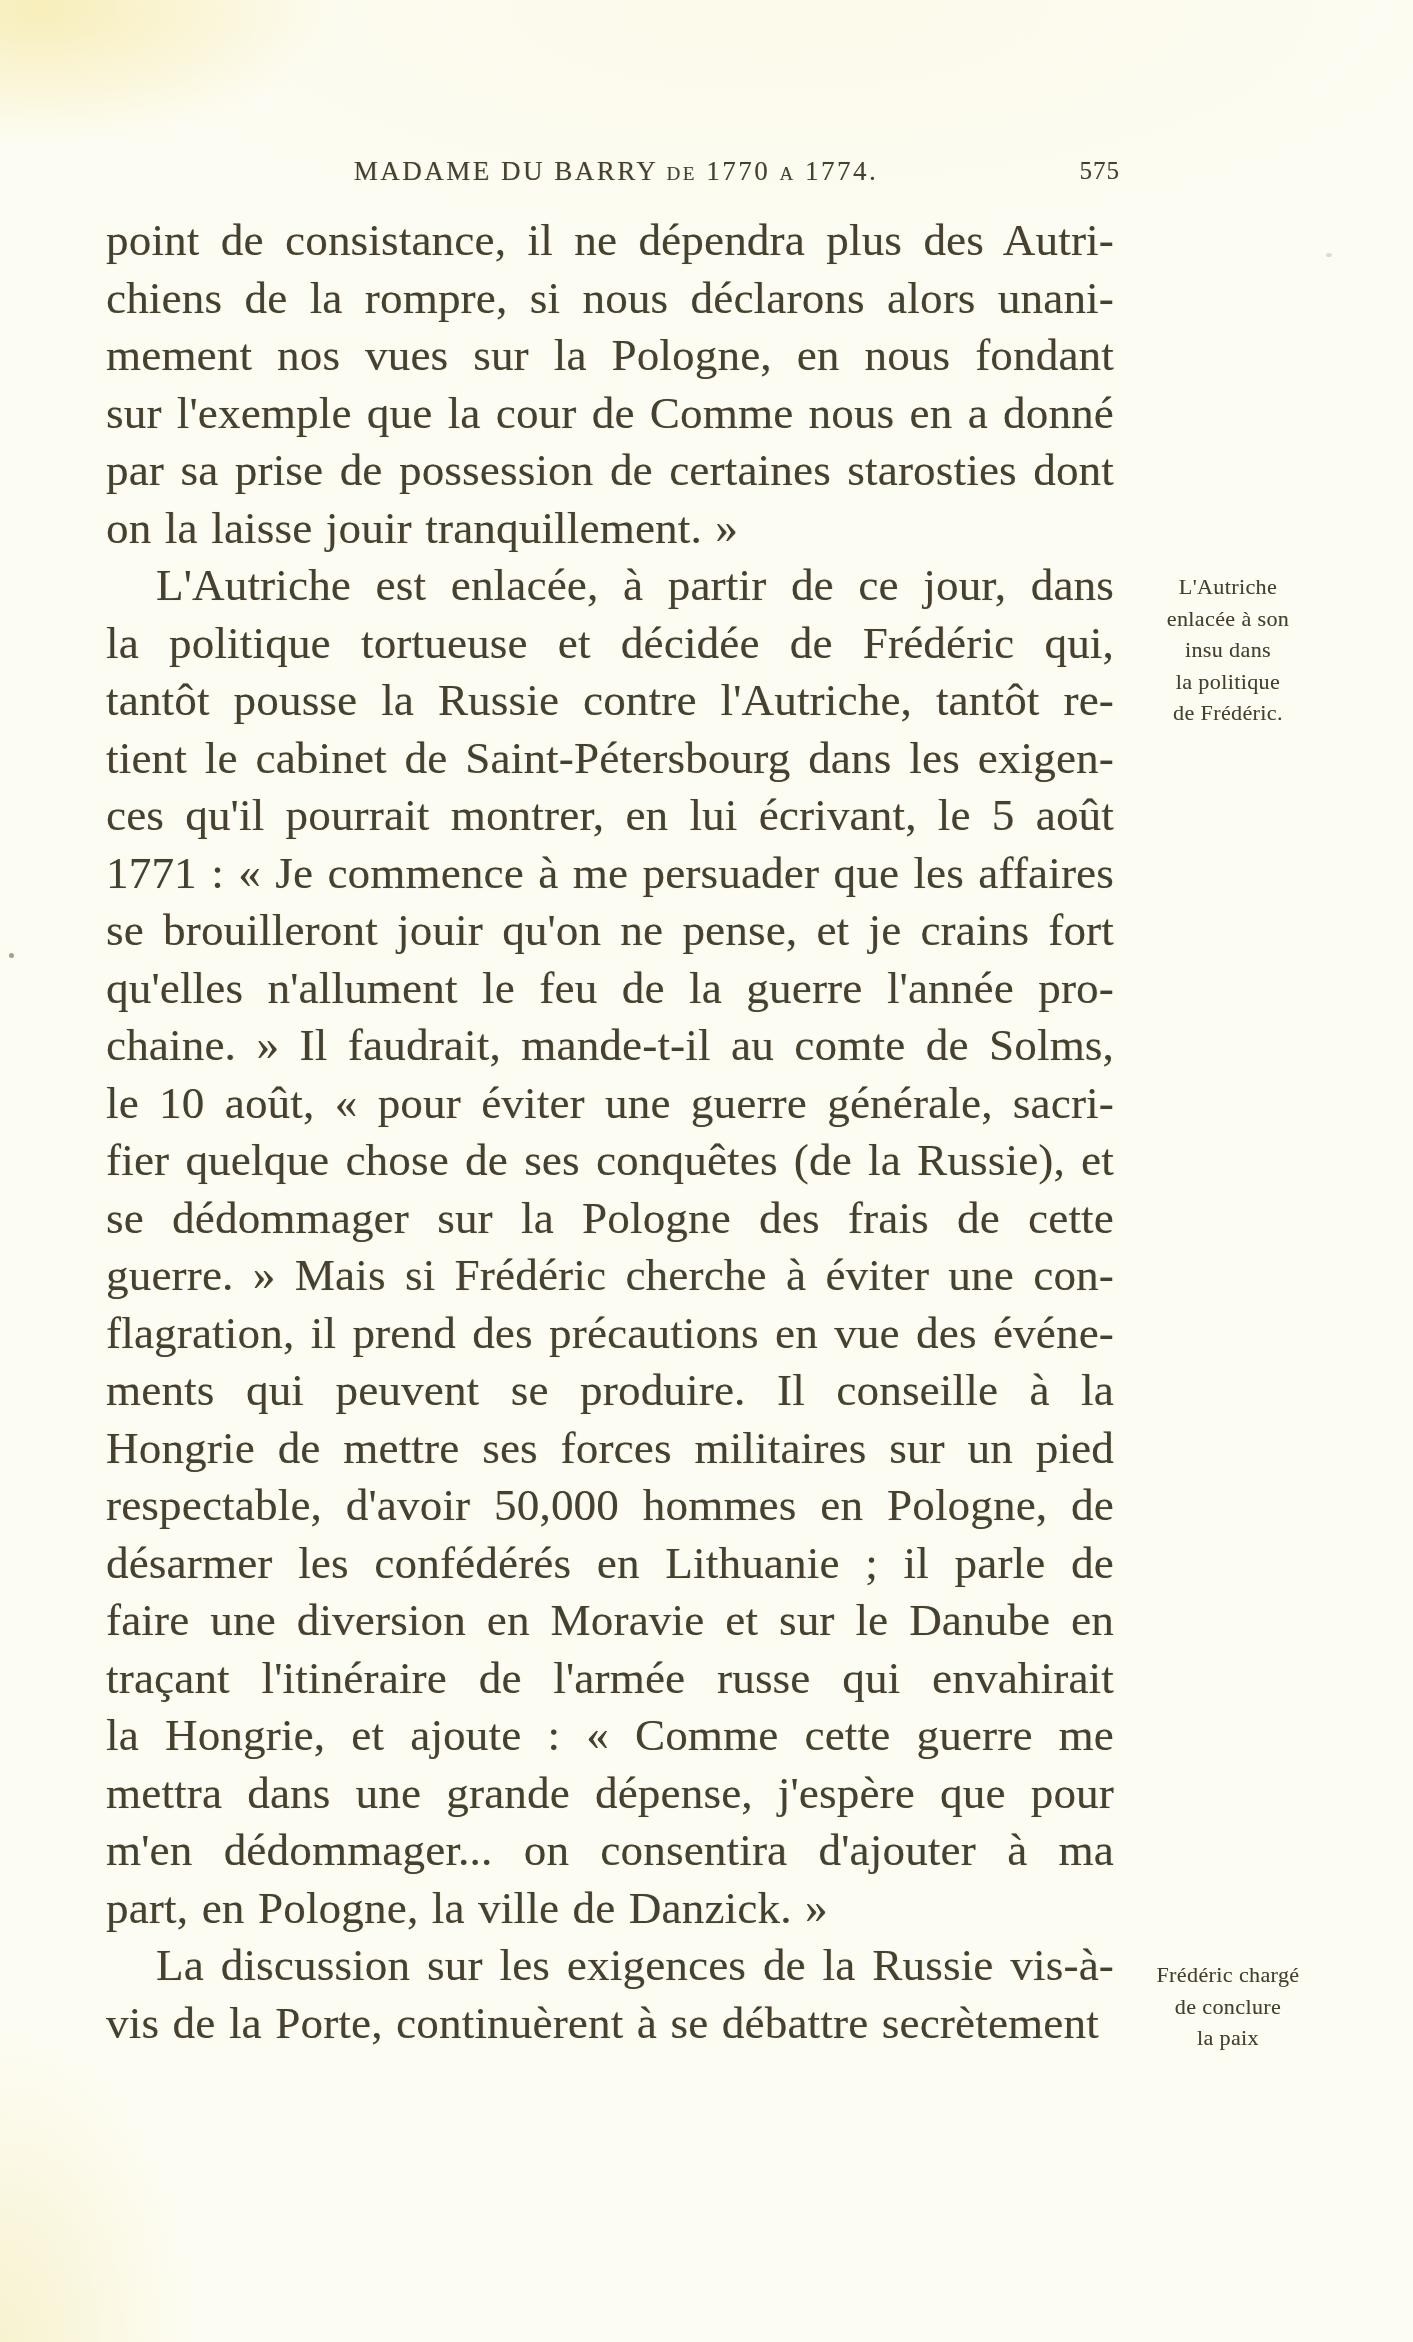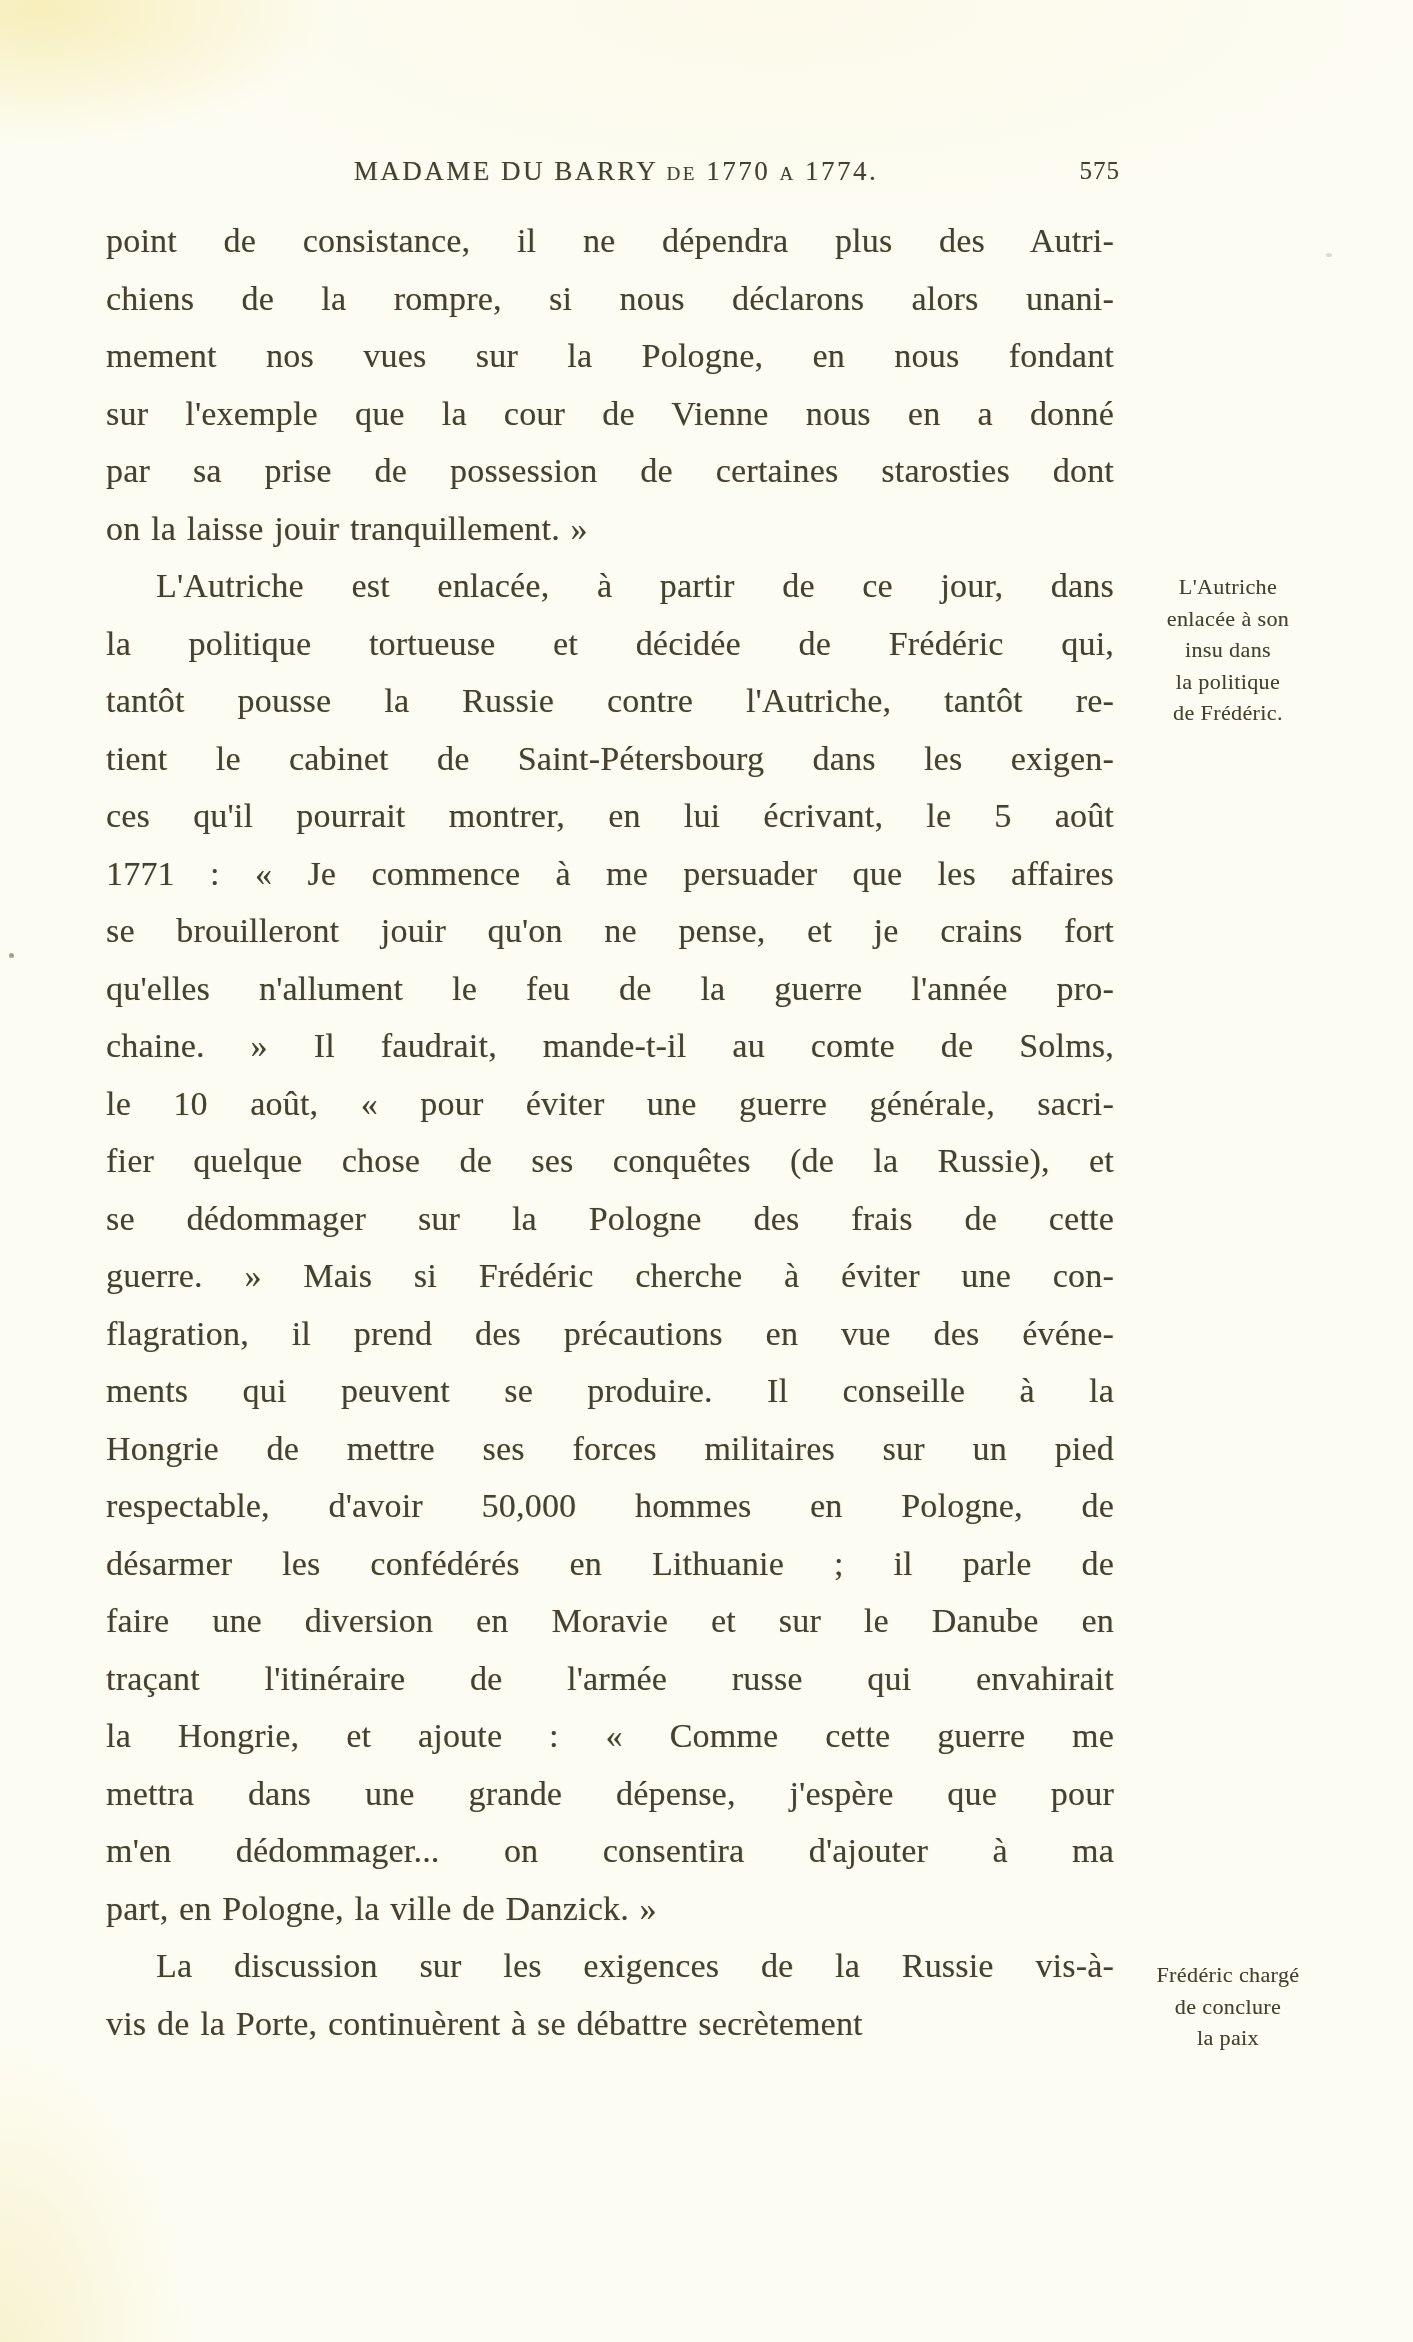--- a/index.html
+++ b/index.html
@@ -45,21 +45,21 @@
     margin-left:48px;
   }
   
   .body-text{
     position:absolute;
     left:106px;top:212px;width:1008px;
   }
   .line{
     height:57.5px;
     line-height:57.5px;
-    font-size:34px;
+    font-size:45px;
     letter-spacing:0.2px;
     word-spacing:2px;
     white-space:nowrap;
     text-align:justify;
     text-align-last:justify;
     text-justify:inter-word;
     color:var(--ink);
     text-shadow:0.3px 0.3px 0.8px rgba(69,65,46,0.38);
   }
   .line.last{text-align-last:left;}
@@ -95,21 +95,21 @@
 
   <div class="head-row">
     <span class="head-title">MADAME DU BARRY de 1770 a 1774.</span>
     <span class="page-number">575</span>
   </div>
 
   <div class="body-text" id="body-text">
       <div class="line">point de consistance, il ne dépendra plus des Autri-</div>
       <div class="line">chiens de la rompre, si nous déclarons alors unani-</div>
       <div class="line">mement nos vues sur la Pologne, en nous fondant</div>
-      <div class="line">sur l'exemple que la cour de Vienne nous en a donné</div>
+      <div class="line">sur l'exemple que la cour de Comme nous en a donné</div>
       <div class="line">par sa prise de possession de certaines starosties dont</div>
       <div class="line last">on la laisse jouir tranquillement. »</div>
       <div class="line indent">L'Autriche est enlacée, à partir de ce jour, dans</div>
       <div class="line">la politique tortueuse et décidée de Frédéric qui,</div>
       <div class="line">tantôt pousse la Russie contre l'Autriche, tantôt re-</div>
       <div class="line">tient le cabinet de Saint-Pétersbourg dans les exigen-</div>
       <div class="line">ces qu'il pourrait montrer, en lui écrivant, le 5 août</div>
       <div class="line">1771 : « Je commence à me persuader que les affaires</div>
       <div class="line">se brouilleront jouir qu'on ne pense, et je crains fort</div>
       <div class="line">qu'elles n'allument le feu de la guerre l'année pro-</div>

